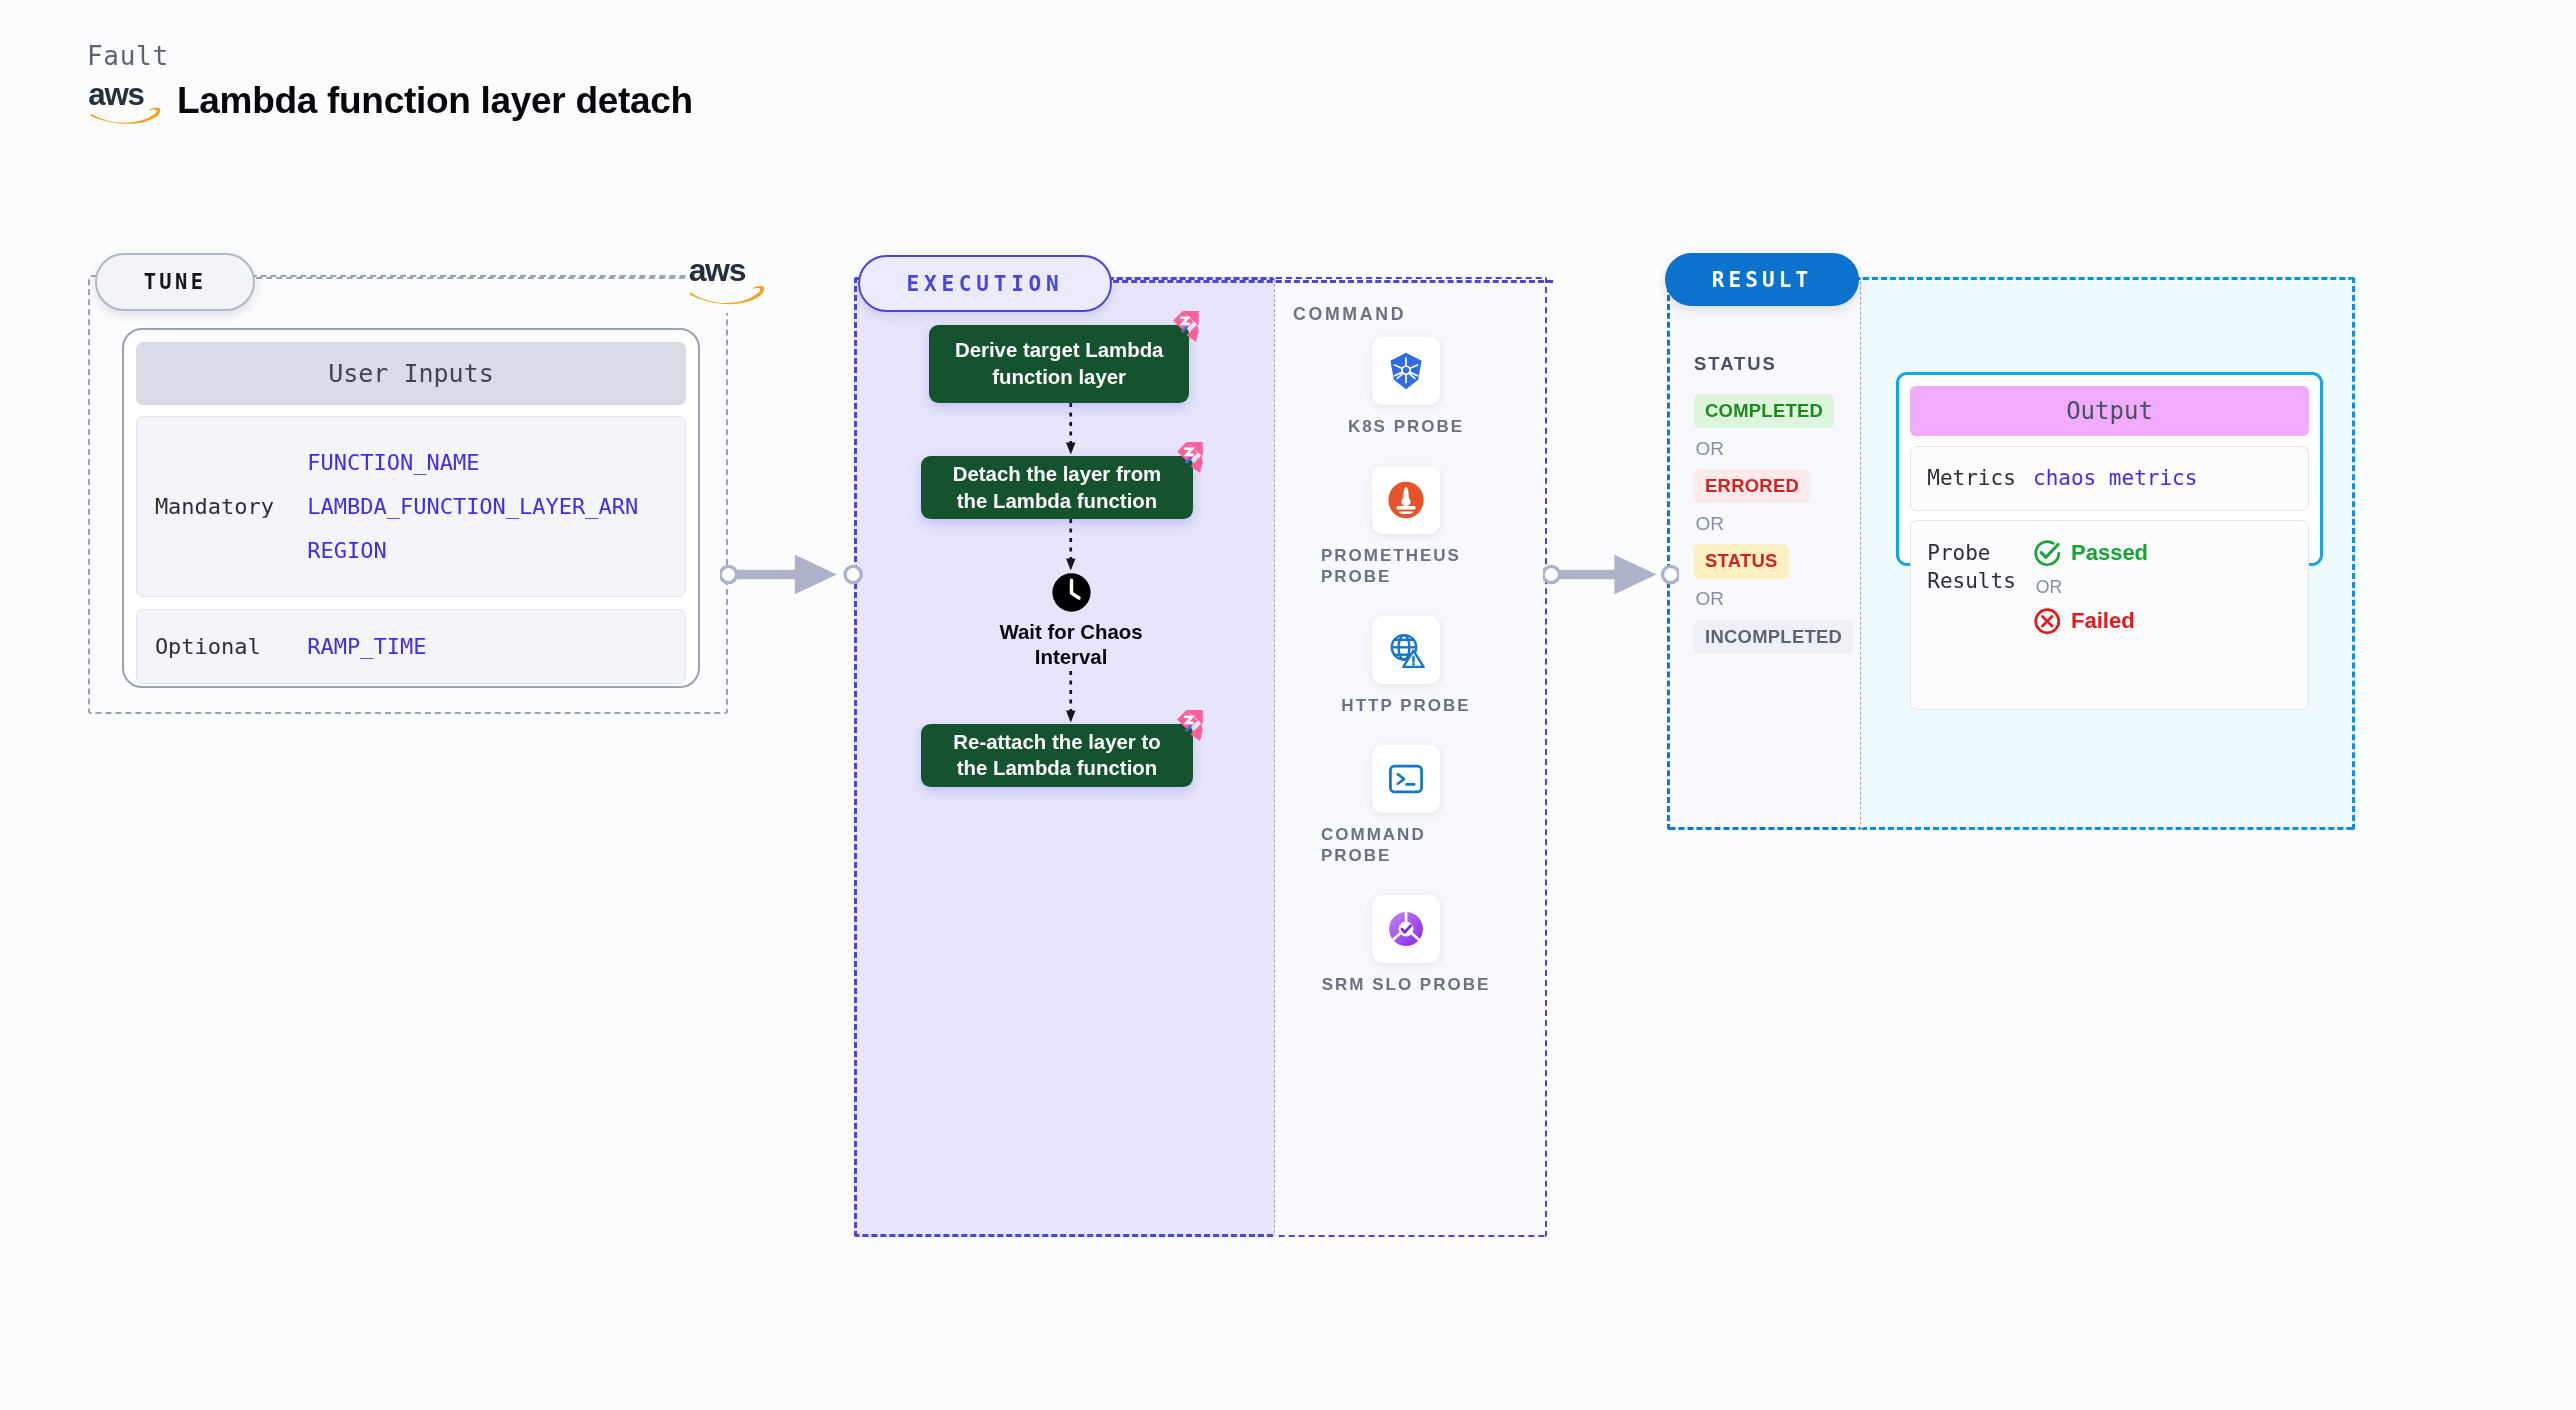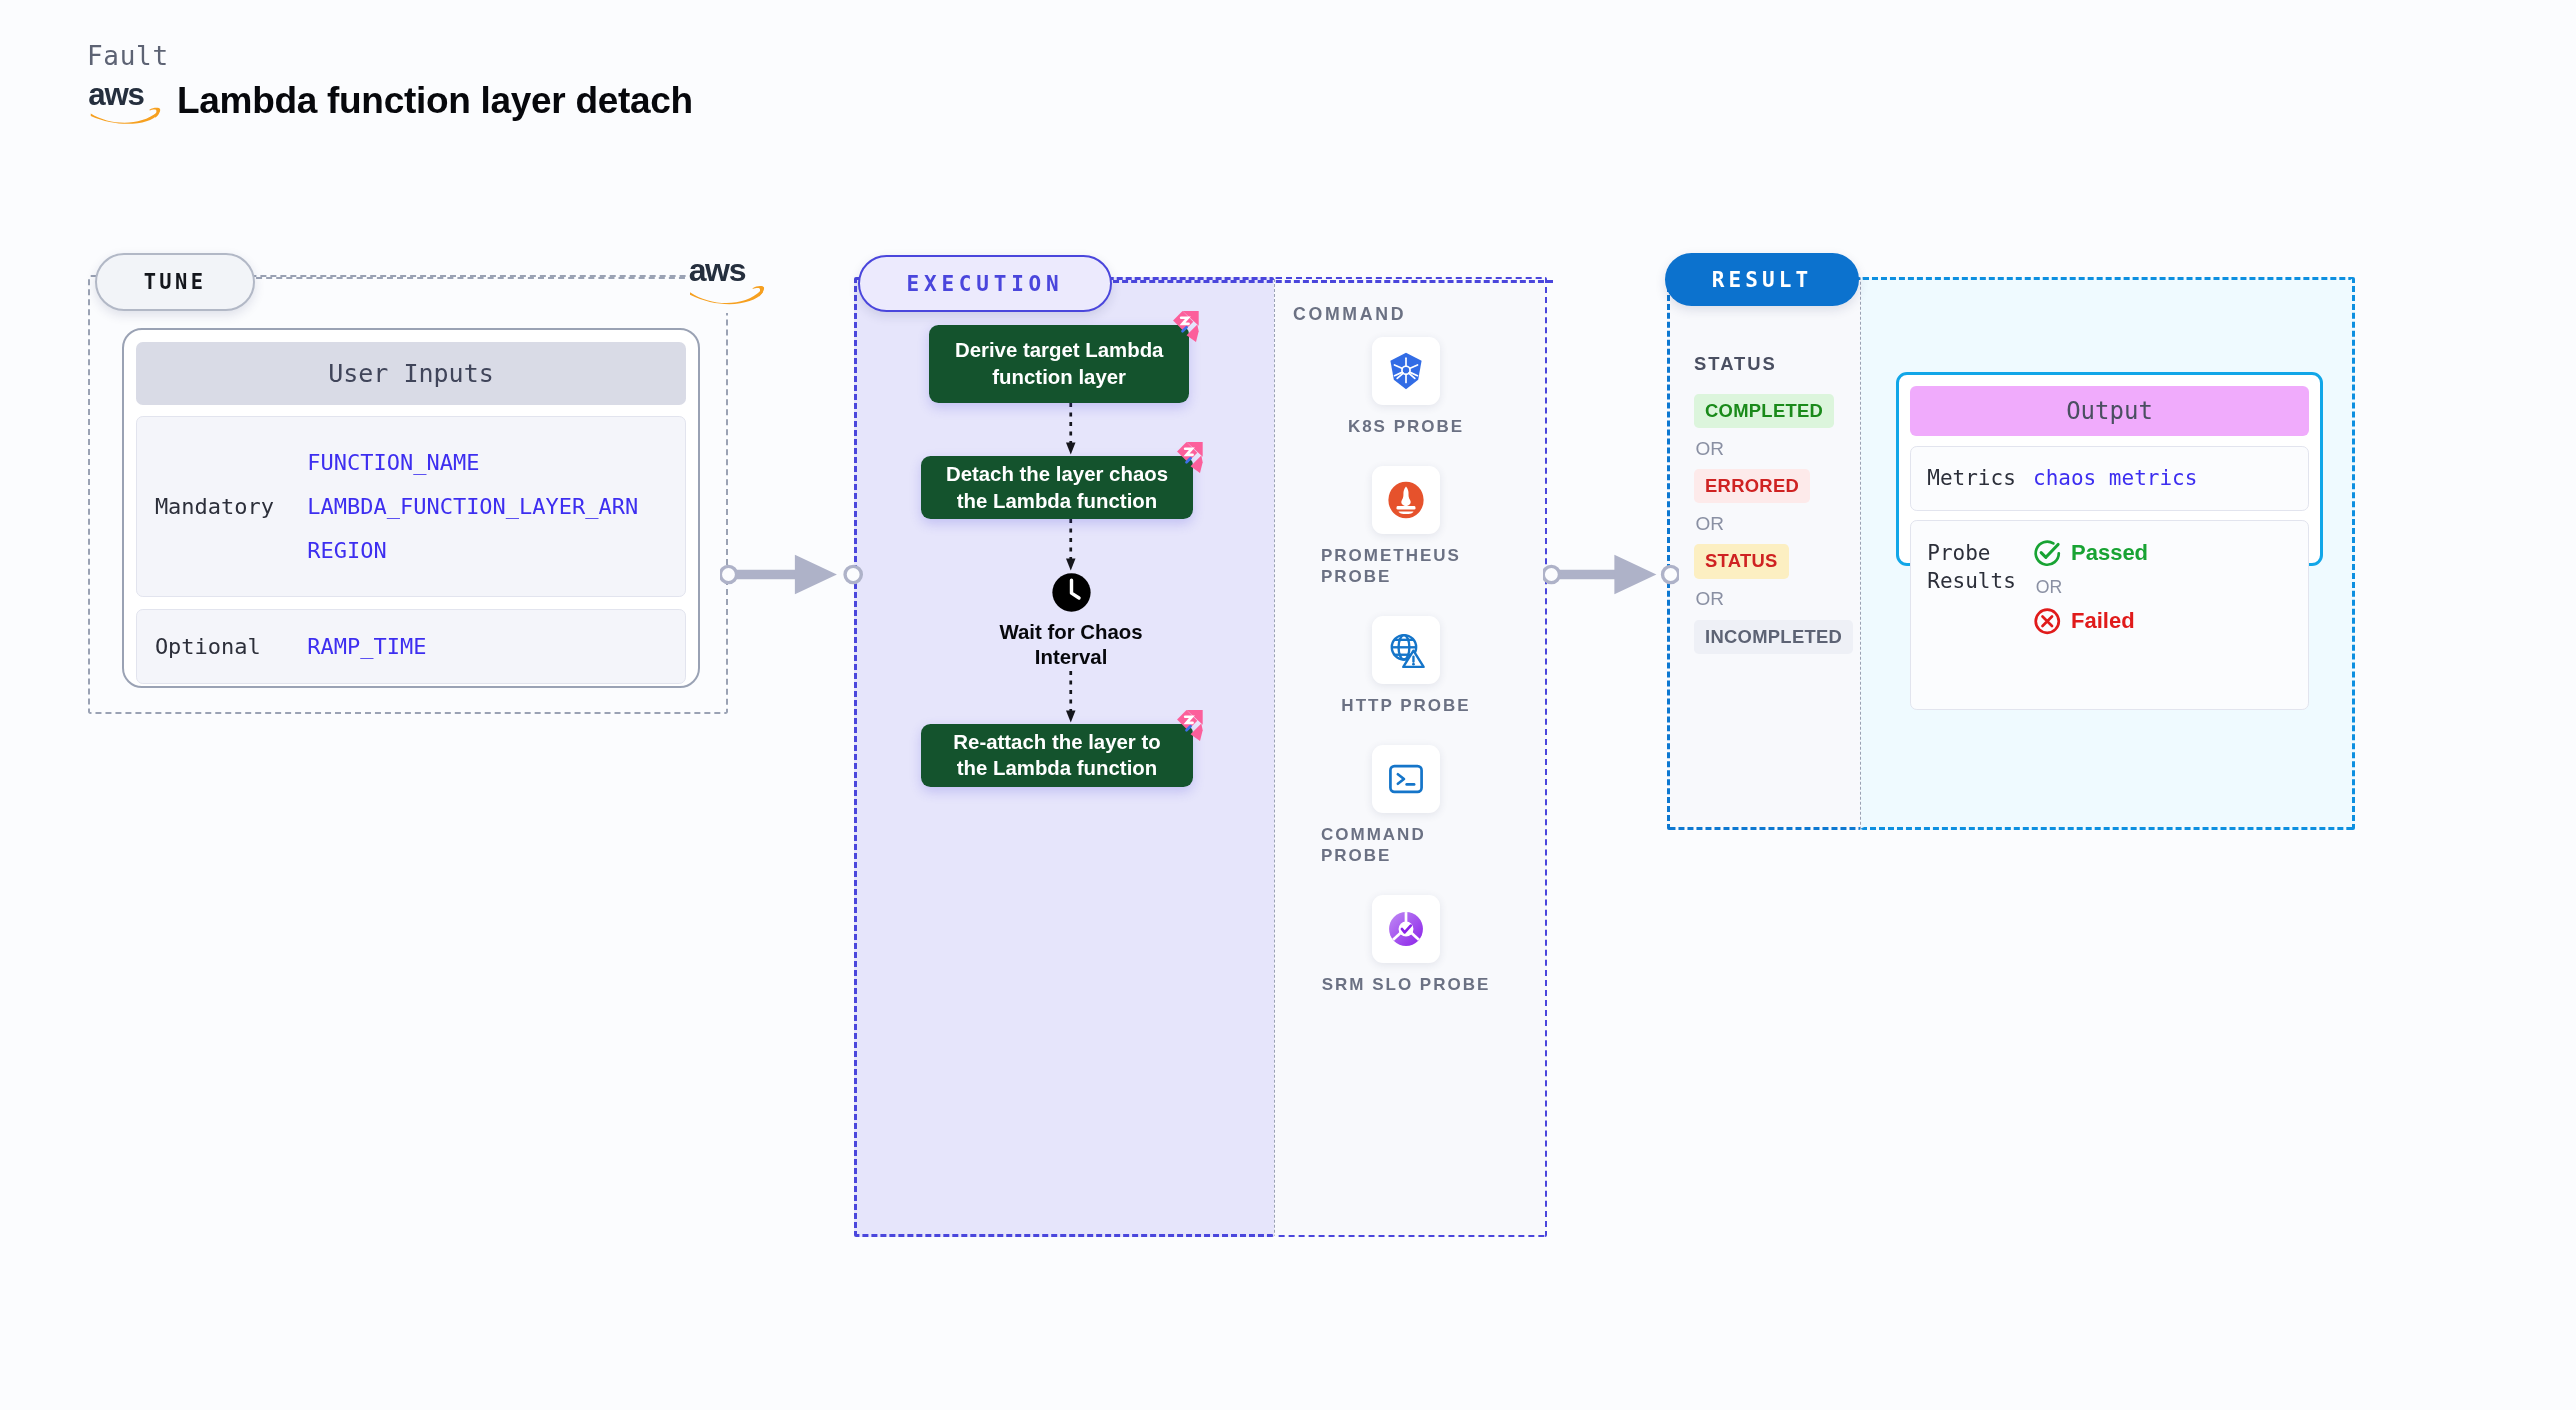--- a/index.html
+++ b/index.html
@@ -306,21 +306,21 @@
   </div>
 
   <div class="arrow-v">
     <svg width="9.5" height="53" viewBox="0 0 14 78">
       <line x1="7" y1="0" x2="7" y2="60" stroke="#15161c" stroke-width="4" stroke-dasharray="6 8"></line>
       <polygon points="7,76 0,58 14,58" fill="#15161c"></polygon>
     </svg>
   </div>
 
   <div class="step-box" id="step-1">
-    <span>Detach the layer chaos the Lambda function</span>
+    <span>Detach the layer from the Lambda function</span>
     <span class="chaos-badge">
       <svg viewBox="0 0 48 46">
         <polygon points="24,0 48,0 48,22" fill="#fc5f9b"></polygon>
         <polygon points="24,0 10,14 26,30 40,16" fill="#fc5f9b"></polygon>
         <polygon points="46,20 30,36 44,46 48,30" fill="#fc5f9b"></polygon>
         <path d="M22 10 L32 10 L24 19 L33 19" stroke="#ffffff" stroke-width="4" fill="none" stroke-linecap="round"></path>
         <path d="M30 24 L24 30" stroke="#3d6fe8" stroke-width="4" stroke-linecap="round"></path>
       </svg>
     </span>
   </div>

